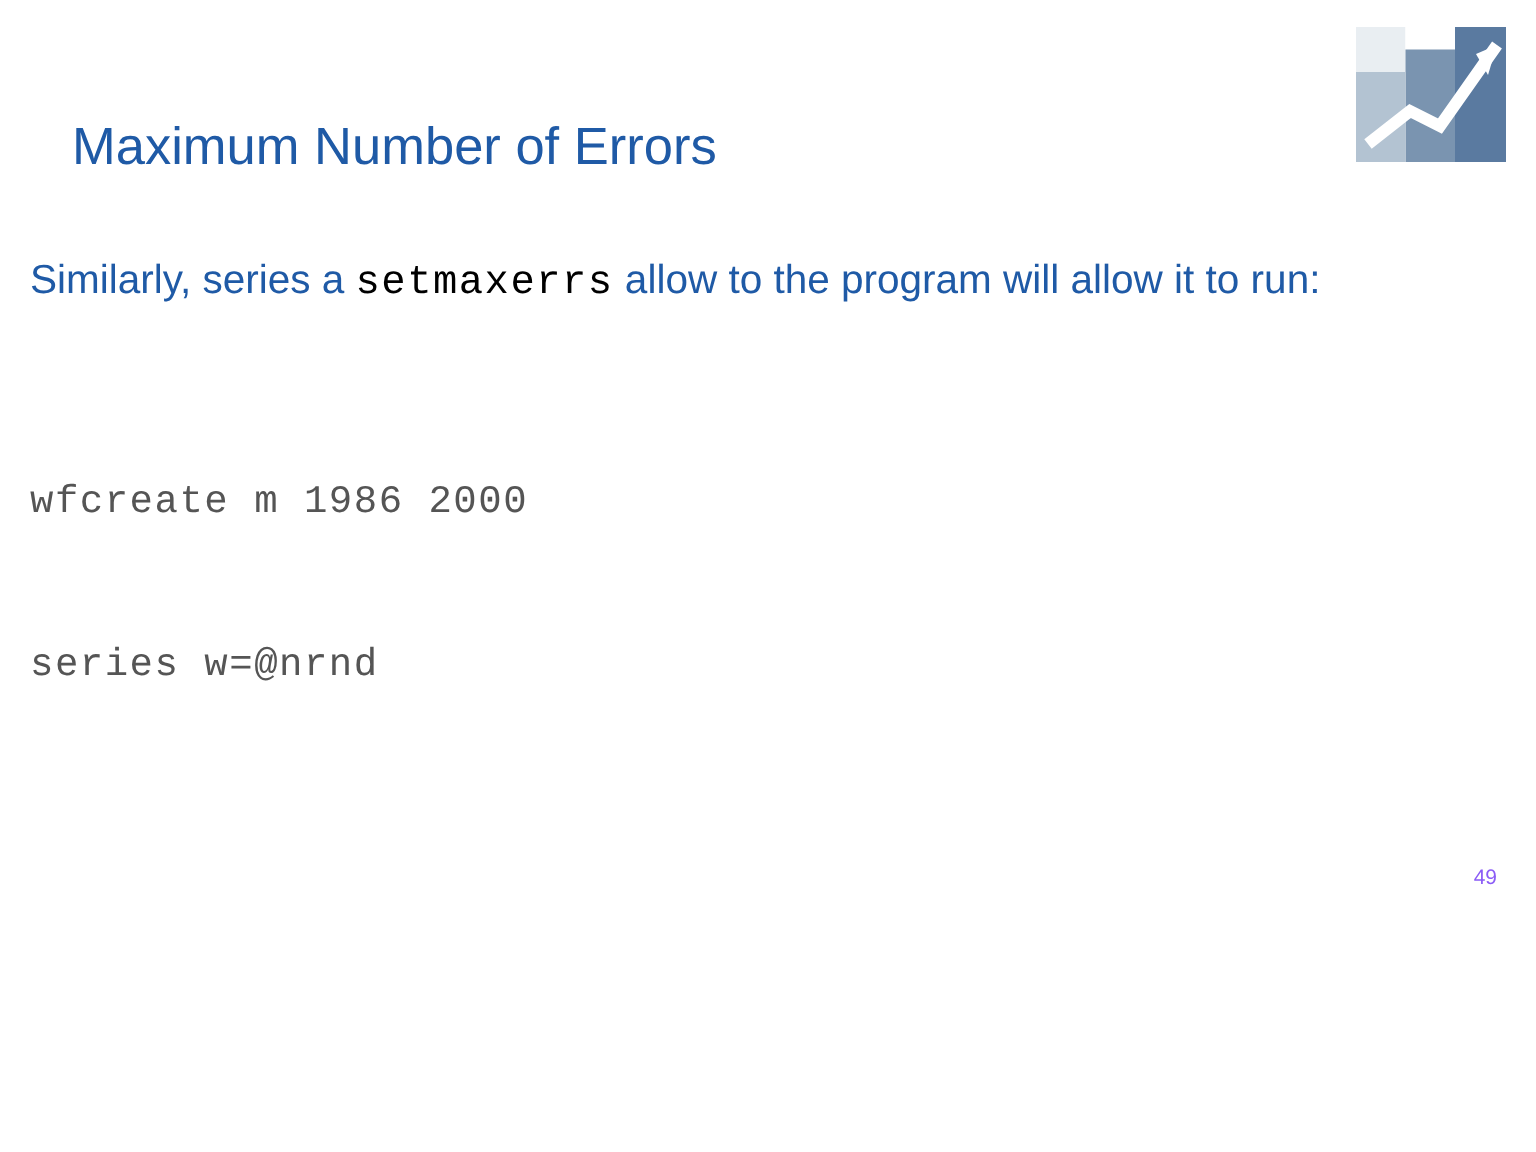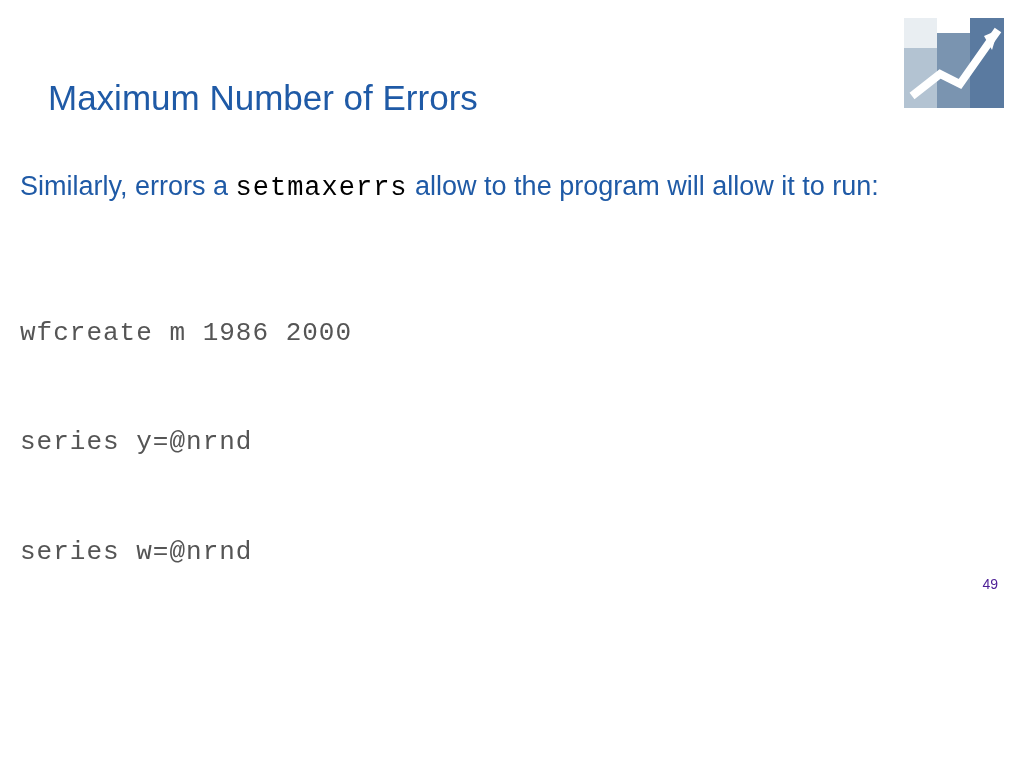--- a/index.html
+++ b/index.html
@@ -56,21 +56,21 @@
     color: #555555;
     line-height: 1.4;
     white-space: pre;
     letter-spacing: 1px;
   }
   .page-number {
     position: absolute;
     right: 26px;
     bottom: 26px;
     font-size: 14px;
-    color: #4c1d95;
+    color: #8b5cf6;
     font-family: Arial, sans-serif;
   }
 </style>
 </head>
 <body>
 
 <div class="slide">
 
   <div class="logo">
     <svg viewBox="0 0 100 90" width="100" height="90">
@@ -81,25 +81,24 @@
       <rect x="0" y="30" width="33" height="60" fill="#b3c3d2"></rect>
       <polyline points="8,78 36,56 56,66 94,12" fill="none" stroke="#ffffff" stroke-width="8" stroke-linejoin="miter"></polyline>
       <polygon points="94,12 80,18 88,32" fill="#ffffff"></polygon>
     </svg>
   </div>
 
   <div class="title">Maximum Number of Errors</div>
 
   <div class="body">
     <p>
-      <span>Similarly, errors a </span><span class="mono">setmaxerrs</span><span> allow to the program will allow it to run:</span>
+      <span>Similarly, series a </span><span class="mono">setmaxerrs</span><span> allow to the program will allow it to run:</span>
     </p>
     <div class="code-block">
       <div>wfcreate m 1986 2000</div>
-      <div>series y=@nrnd</div>
       <div>series w=@nrnd</div>
       
       
       
       
       
     </div>
   </div>
 
   <div class="page-number">49</div>

